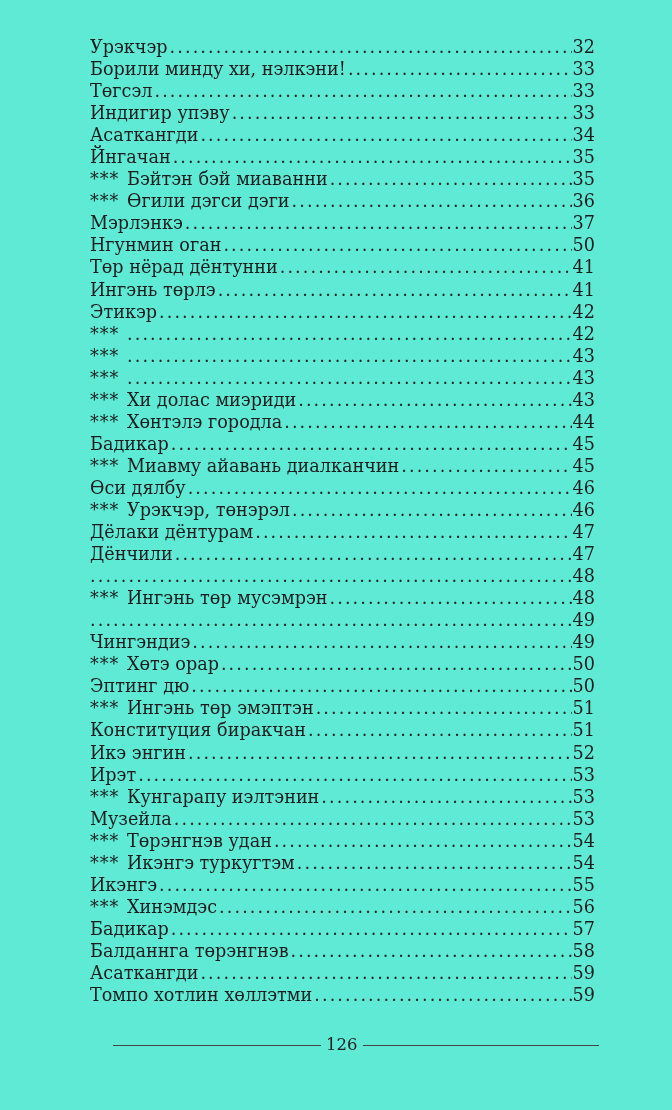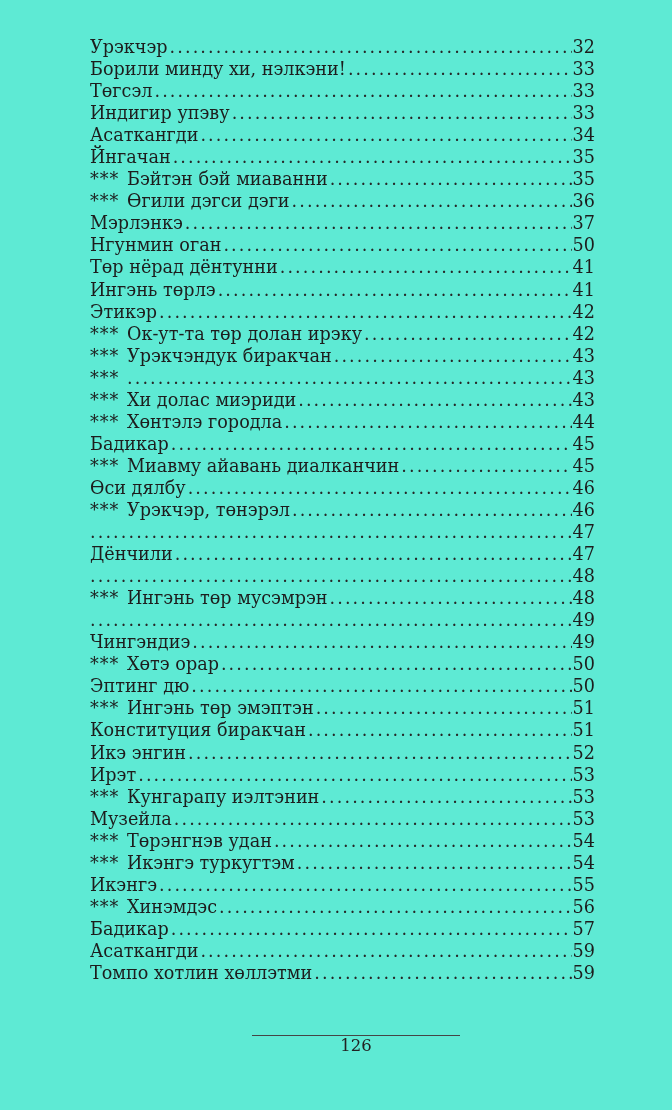--- a/index.html
+++ b/index.html
@@ -57,21 +57,20 @@
   }
   .footer {
     position: absolute;
     top: 1035px;
     left: 113px;
     width: 486px;
     display: flex;
     align-items: center;
     font-size: 16.5px;
     line-height: 20px;
-    flex-direction: column;
   }
   .footer-rule-left {
     width: 208px;
     height: 0;
     border-top: 1.5px solid #454545;
   }
   .footer-rule-right {
     flex: 1 1 auto;
     height: 0;
     border-top: 1.5px solid #454545;
@@ -174,28 +173,26 @@
 
     <div class="toc-row">
 
       <span class="toc-title">Этикэр</span>
       <span class="toc-leader"></span>
       <span class="toc-page">42</span>
     </div>
 
     <div class="toc-row">
       <span class="toc-marker">***</span>
-      <span class="toc-title">Ок-ут-та төр долан ирэку</span>
       <span class="toc-leader"></span>
       <span class="toc-page">42</span>
     </div>
 
     <div class="toc-row">
       <span class="toc-marker">***</span>
-      <span class="toc-title">Урэкчэндук биракчан</span>
       <span class="toc-leader"></span>
       <span class="toc-page">43</span>
     </div>
 
     <div class="toc-row">
       <span class="toc-marker">***</span>
       <span class="toc-leader"></span>
       <span class="toc-page">43</span>
     </div>
 
@@ -236,20 +233,21 @@
 
     <div class="toc-row">
       <span class="toc-marker">***</span>
       <span class="toc-title">Урэкчэр, төнэрэл</span>
       <span class="toc-leader"></span>
       <span class="toc-page">46</span>
     </div>
 
     <div class="toc-row">
 
+      <span class="toc-title">Дёлаки дёнтурам</span>
       <span class="toc-leader"></span>
       <span class="toc-page">47</span>
     </div>
 
     <div class="toc-row">
 
       <span class="toc-title">Дёнчили</span>
       <span class="toc-leader"></span>
       <span class="toc-page">47</span>
     </div>
@@ -364,20 +362,26 @@
       <span class="toc-page">56</span>
     </div>
 
     <div class="toc-row">
 
       <span class="toc-title">Бадикар</span>
       <span class="toc-leader"></span>
       <span class="toc-page">57</span>
     </div>
 
+    <div class="toc-row">
+
+      <span class="toc-title">Балданнга төрэнгнэв</span>
+      <span class="toc-leader"></span>
+      <span class="toc-page">58</span>
+    </div>
 
     <div class="toc-row">
 
       <span class="toc-title">Асаткангди</span>
       <span class="toc-leader"></span>
       <span class="toc-page">59</span>
     </div>
 
     <div class="toc-row">
 

